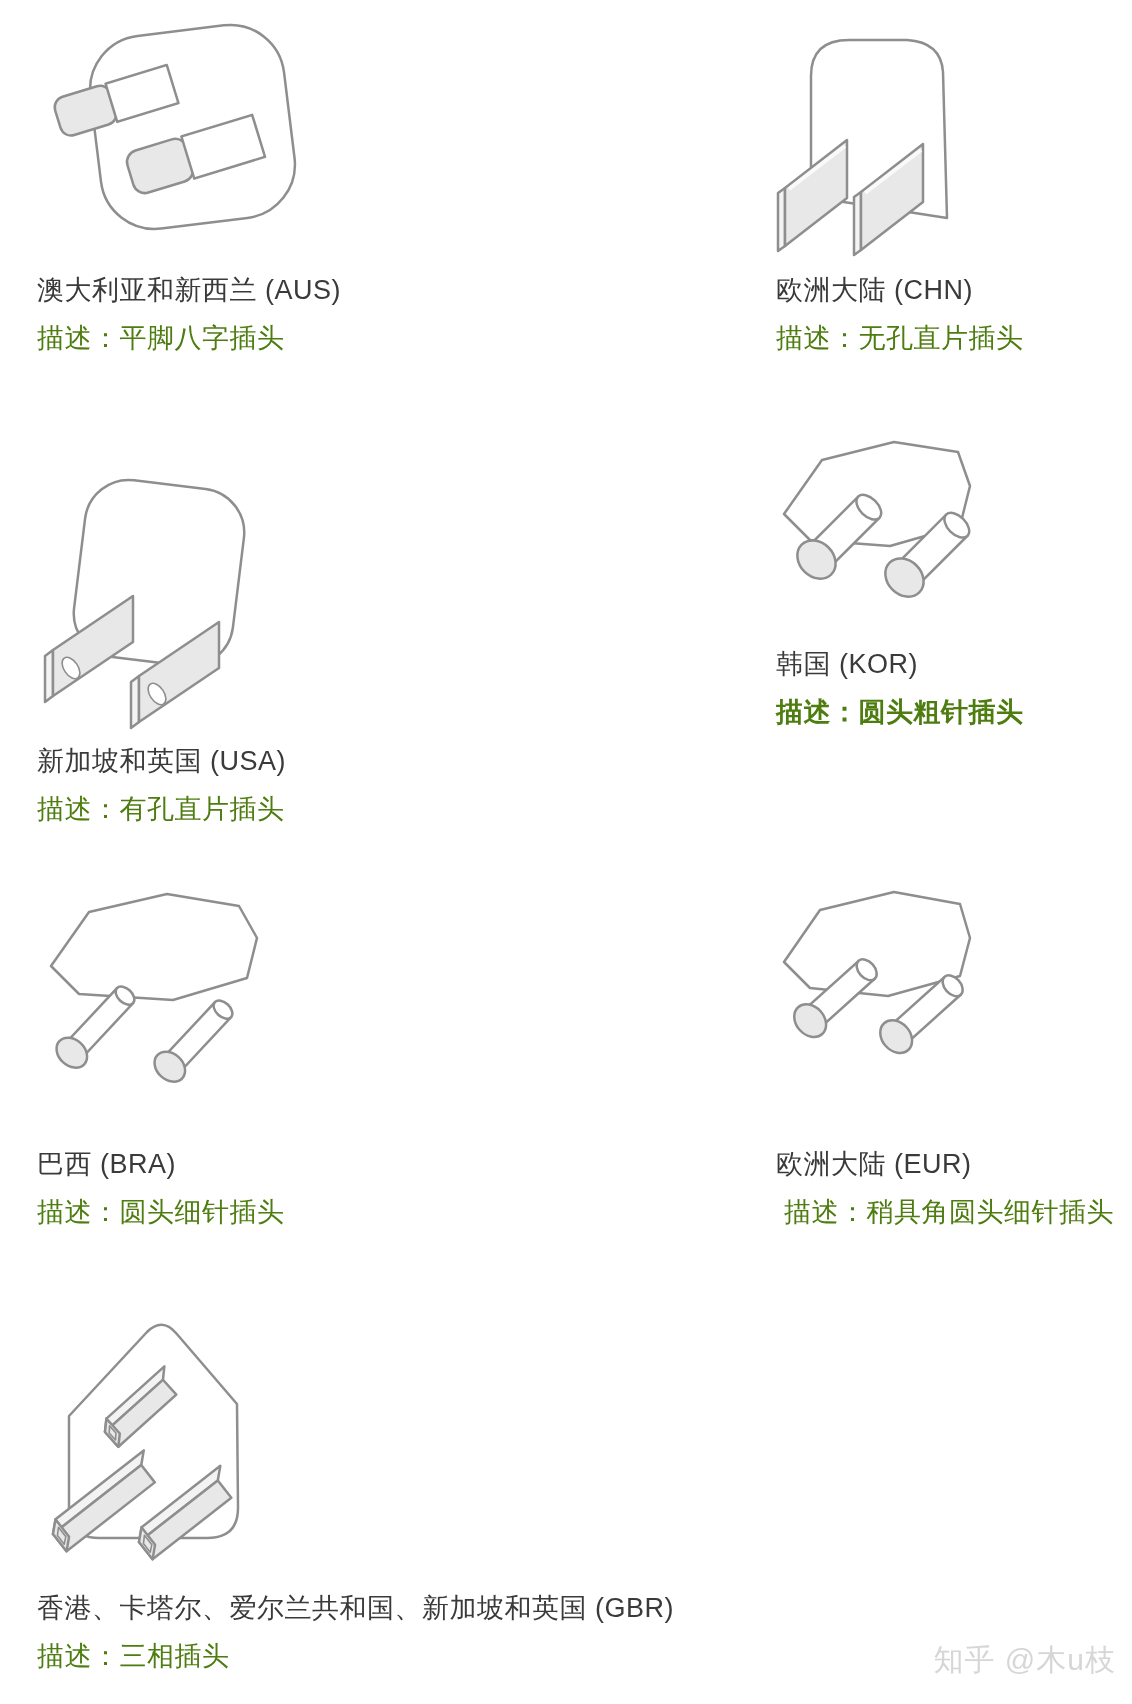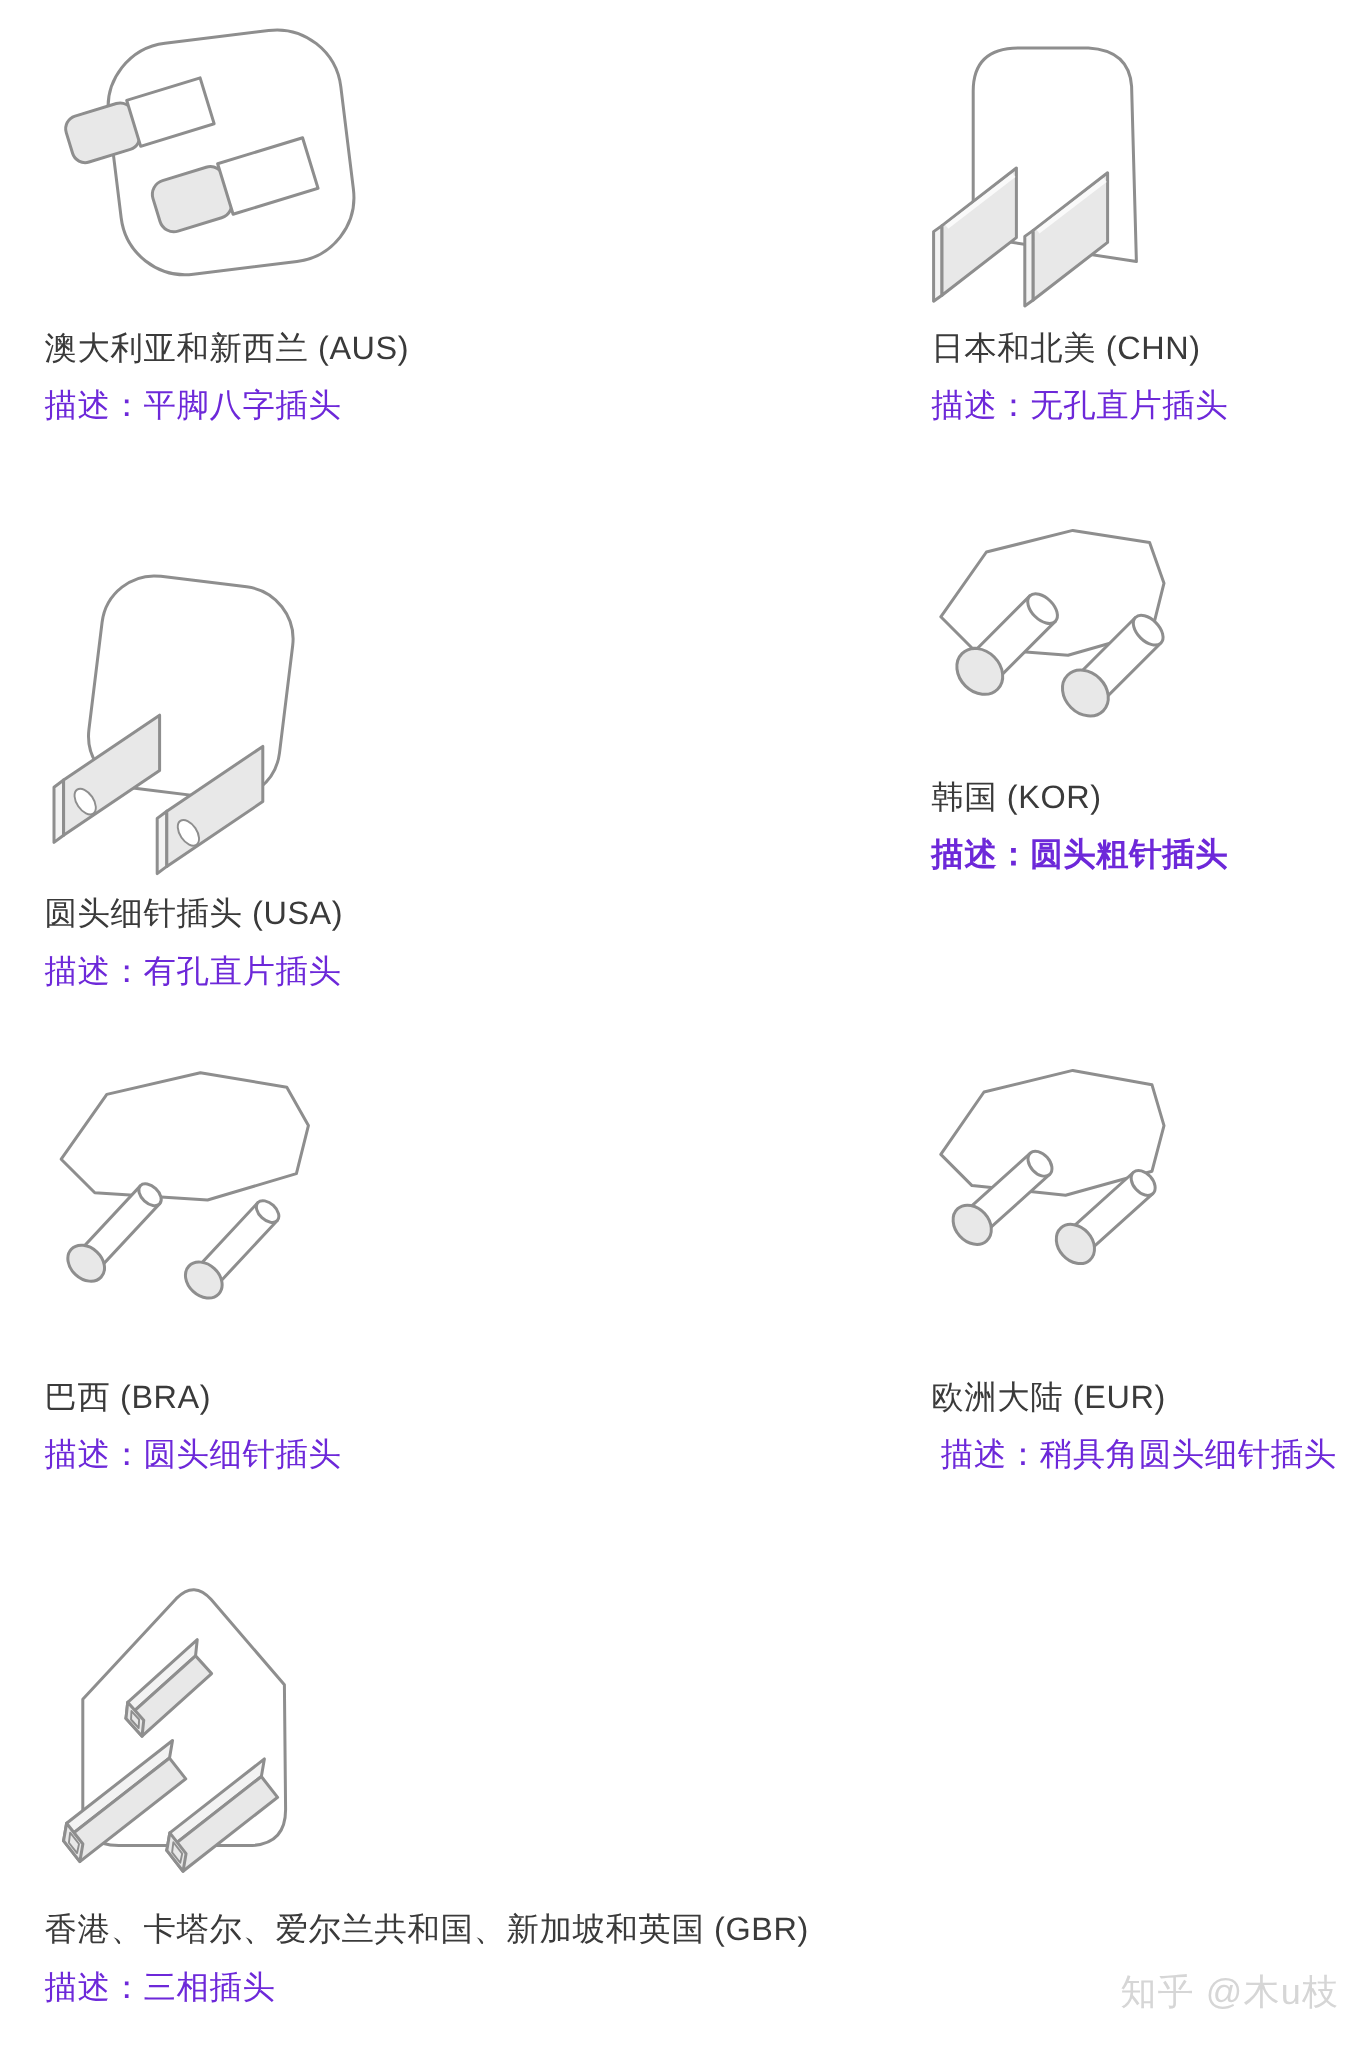--- a/index.html
+++ b/index.html
@@ -1,21 +1,21 @@
 <!DOCTYPE html>
 <html><head>
 <meta charset="utf-8">
 <style>
   html,body{margin:0;padding:0;background:#fff;}
   body{font-family:"Liberation Sans","DejaVu Sans",sans-serif;}
   #page{position:relative;width:1132px;height:1704px;background:#ffffff;overflow:hidden;}
   .plug-card{position:absolute;}
   .plug-art{position:absolute;}
   .plug-title{position:absolute;font-size:27px;color:#3a3a3a;white-space:nowrap;letter-spacing:0.5px;}
-  .plug-desc{position:absolute;font-size:27px;color:#6d28d9;white-space:nowrap;letter-spacing:0.5px;text-align:center;}
+  .plug-desc{position:absolute;font-size:27px;color:#4d7c0f;white-space:nowrap;letter-spacing:0.5px;text-align:center;}
   .watermark{position:absolute;font-size:30px;color:#d6d6d6;white-space:nowrap;letter-spacing:1px;margin-left:37px;}
   svg{display:block;overflow:visible;}
   .ln{stroke:#8e8e8e;stroke-width:2.5;stroke-linejoin:round;stroke-linecap:round;}
   .f-white{fill:#ffffff;}
   .f-gray{fill:#e8e8e8;}
   .f-side{fill:#f3f3f3;}
   .f-none{fill:none;}
   .thin{stroke-width:1.6;}
 </style>
 </head>
@@ -50,41 +50,41 @@
           <polygon class="ln f-gray" points="10,160 72,112 72,170 10,218"></polygon>
           <line x1="14" y1="161" x2="70" y2="118" stroke="#fafafa" stroke-width="4"></line>
         </g>
         <g>
           <polygon class="ln f-side" points="86,164 86,222 79,227 79,169"></polygon>
           <polygon class="ln f-gray" points="86,164 148,116 148,174 86,222"></polygon>
           <line x1="90" y1="165" x2="146" y2="122" stroke="#fafafa" stroke-width="4"></line>
         </g>
       </svg>
     </div>
-    <div class="plug-title" style="left:776px;top:272px;">日本和北美 (CHN)</div>
+    <div class="plug-title" style="left:776px;top:272px;">欧洲大陆 (CHN)</div>
     <div class="plug-desc" style="left:776px;top:320px;">描述：无孔直片插头</div>
   </div>
 
   <div class="plug-card">
     <div class="plug-art" style="left:35px;top:438px;">
       <svg width="220" height="295" viewBox="0 0 220 295">
         <rect class="ln f-white" x="44" y="46" width="160" height="178" rx="44" transform="rotate(7 124 135)"></rect>
         <g>
           <polygon class="ln f-side" points="18,212 18,258 10,264 10,218"></polygon>
           <polygon class="ln f-gray" points="18,212 98,158 98,204 18,258"></polygon>
           <ellipse class="ln thin f-white" cx="36" cy="230" rx="7" ry="12" transform="rotate(-34 36 230)"></ellipse>
         </g>
         <g>
           <polygon class="ln f-side" points="104,238 104,284 96,290 96,244"></polygon>
           <polygon class="ln f-gray" points="104,238 184,184 184,230 104,284"></polygon>
           <ellipse class="ln thin f-white" cx="122" cy="256" rx="7" ry="12" transform="rotate(-34 122 256)"></ellipse>
         </g>
       </svg>
     </div>
-    <div class="plug-title" style="left:37px;top:743px;">圆头细针插头 (USA)</div>
+    <div class="plug-title" style="left:37px;top:743px;">新加坡和英国 (USA)</div>
     <div class="plug-desc" style="left:37px;top:791px;">描述：有孔直片插头</div>
   </div>
 
   <div class="plug-card">
     <div class="plug-art" style="left:772px;top:432px;">
       <svg width="210" height="170" viewBox="0 0 210 170">
         <path class="ln f-white" d="M 12,82 L 50,28 L 122,10 L 186,20 L 198,54 L 188,94 L 118,114 L 38,108 Z"></path>
         <g transform="translate(36,136) rotate(-45)">
           <rect class="ln f-white" x="12" y="-15" width="74" height="30"></rect>
           <ellipse class="ln f-white" cx="86" cy="0" rx="9" ry="15"></ellipse>

